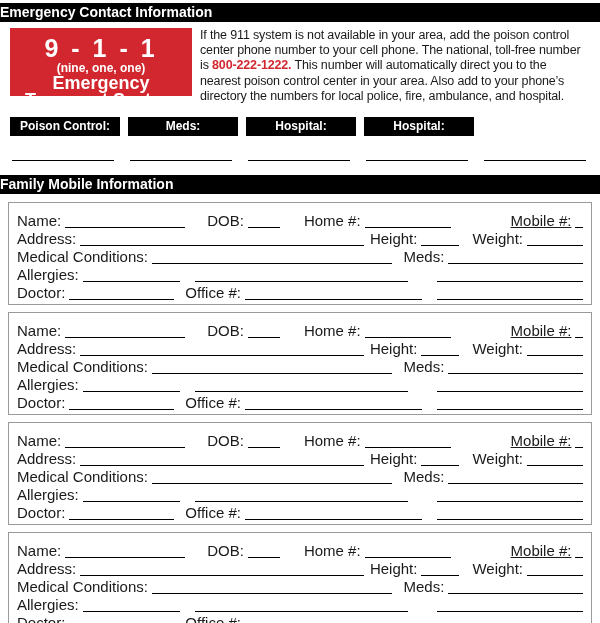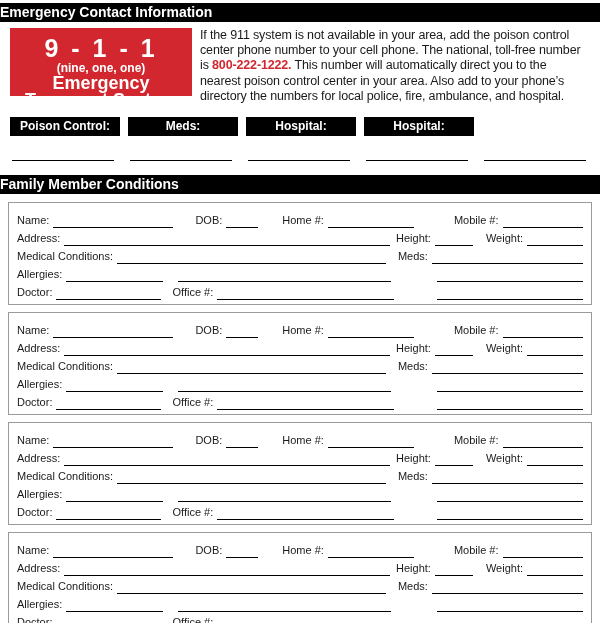--- a/index.html
+++ b/index.html
@@ -51,35 +51,35 @@
 
   
   .members { margin-top: 8px; }
   .member {
     border: 1px solid var(--border-gray, #9a9a9a);
     margin: 0 8px 7px 8px;
     padding: 7px 8px 4px 8px;
     background: #fff;
   }
   .row { display: flex; align-items: flex-end; height: 18px; }
-  .lbl { font-size: 11px; line-height: 15px; white-space: nowrap; color: #1a1a1a; }
+  .lbl { font-size: 15px; line-height: 15px; white-space: nowrap; color: #1a1a1a; }
   .ln {
     display: inline-block; height: 13px;
     border-bottom: 1px solid #000;
     margin-left: 4px; flex: none;
   }
   .fx { flex: 1 1 auto; }
   .fx178 { flex: 1.78 1 auto; }
   .w120 { width: 120px; } .w32 { width: 32px; } .w86 { width: 86px; }
   .w38 { width: 38px; } .w56 { width: 56px; } .w97 { width: 97px; }
   .w213 { width: 213px; } .w105 { width: 105px; } .w177 { width: 177px; }
   .right { margin-left: auto; width: 146px; }
   .sp6 { margin-left: 6px; } .sp11 { margin-left: 11px; } .sp12 { margin-left: 12px; }
   .sp13 { margin-left: 13px; } .sp15 { margin-left: 15px; } .sp22 { margin-left: 22px; }
-  .sp24 { margin-left: 24px; } .sp40 { margin-left: 40px; }
+  .sp24 { margin-left: 24px; } .sp40 { margin-left: 60px; text-decoration: underline; }
 </style>
 </head>
 <body>
 
 <div class="bar top-bar">Emergency Contact Information</div>
 
 <div class="intro">
   <div class="box911">
     <div class="num">9 - 1 - 1</div>
     <div class="pron">(nine, one, one)</div>
@@ -106,21 +106,21 @@
       <span class="cline"></span>
     </div>
   <div class="contact-cell">
       <span class="cline"></span>
     </div>
   <div class="contact-cell">
       <span class="cline"></span>
     </div>
 </div>
 
-<div class="bar family-bar">Family Member Conditions</div>
+<div class="bar family-bar">Family Mobile Information</div>
 
 <div class="members">
   <div class="member">
     <div class="row">
       <span class="lbl">Name:</span>
       <span class="ln w120"></span>
       <span class="lbl sp22">DOB:</span>
       <span class="ln w32"></span>
       <span class="lbl sp24">Home #:</span>
       <span class="ln w86"></span>

